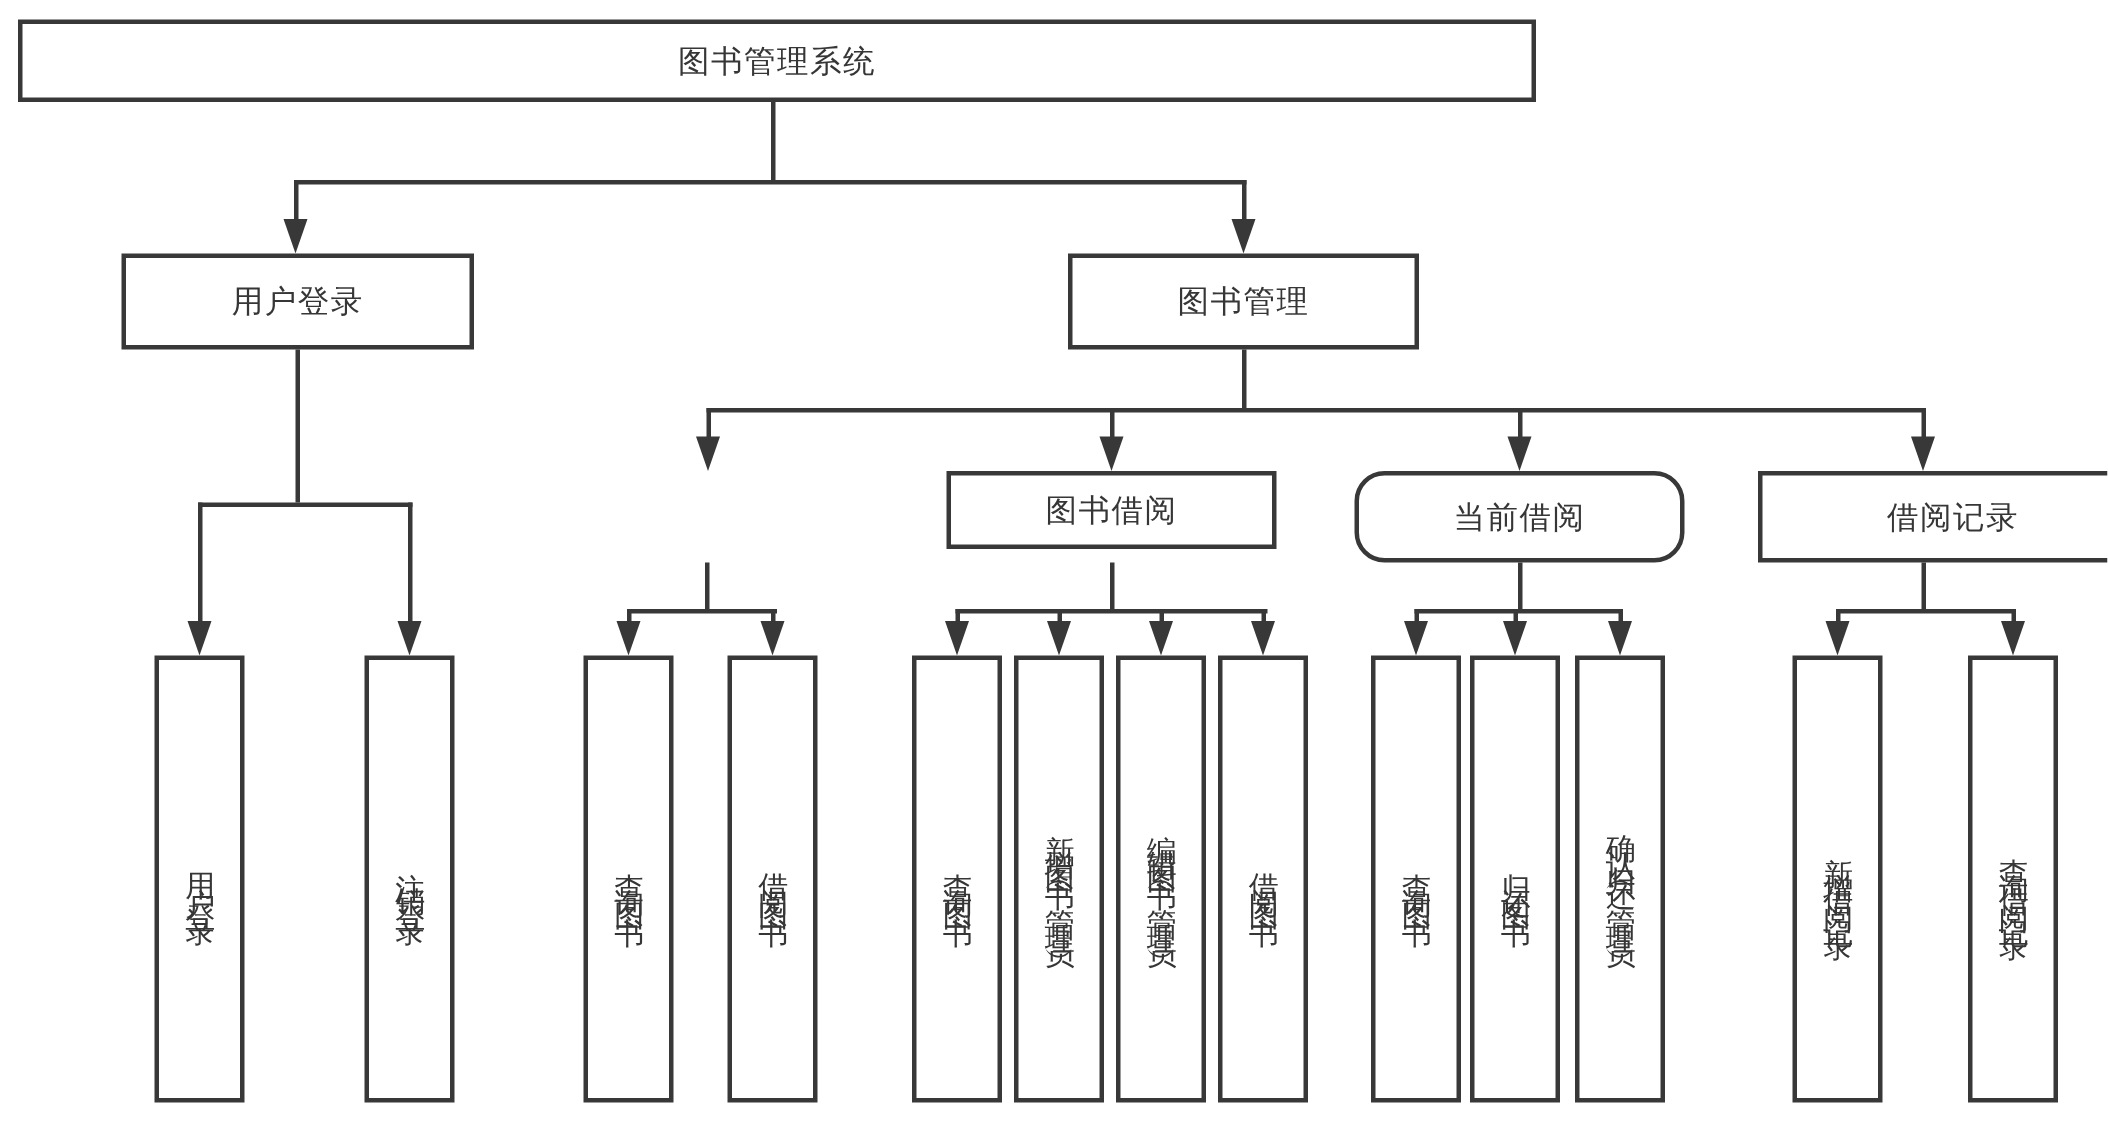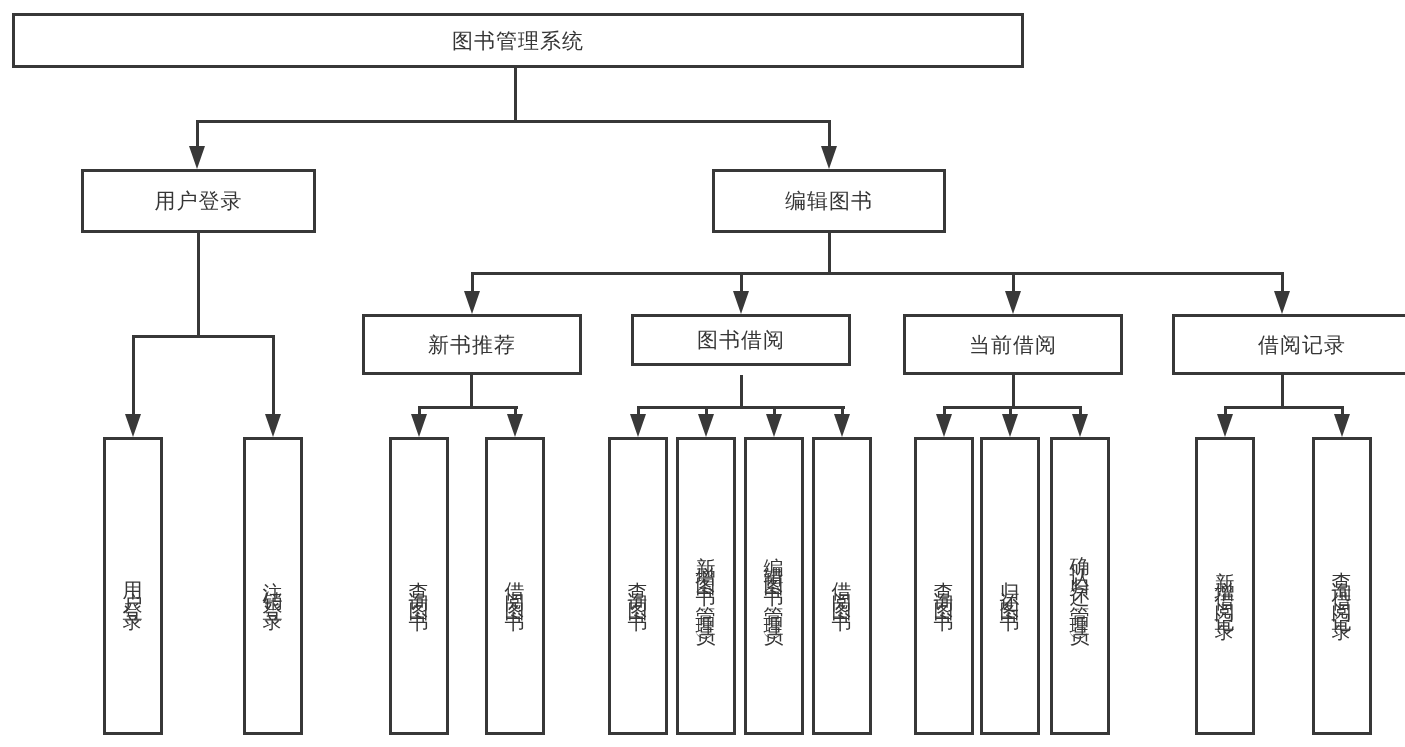--- a/index.html
+++ b/index.html
@@ -75,48 +75,45 @@
   <div class="hline" style="left:197px; top:120px; width:634px;"></div>
   <div class="vline" style="left:196px; top:120px; height:30px;"></div>
   <div class="arrow" style="left:189px; top:146px;"></div>
   <div class="vline" style="left:828px; top:120px; height:30px;"></div>
   <div class="arrow" style="left:821px; top:146px;"></div>
 
   <div class="box" style="left:81px; top:169px; width:235px; height:64px;">
     <span class="h-label">用户登录</span>
   </div>
   <div class="box" style="left:712px; top:169px; width:234px; height:64px;">
-    <span class="h-label">编辑图书</span>
+    <span class="h-label">图书管理</span>
   </div>
 
   <div class="vline" style="left:197px; top:233px; height:102px;"></div>
   <div class="hline" style="left:132px; top:335px; width:143px;"></div>
   <div class="vline" style="left:132px; top:335px; height:80px;"></div>
   <div class="arrow" style="left:125px; top:414px;"></div>
   <div class="vline" style="left:272px; top:335px; height:80px;"></div>
   <div class="arrow" style="left:265px; top:414px;"></div>
 
   <div class="vline" style="left:828px; top:233px; height:39px;"></div>
   <div class="hline" style="left:471px; top:272px; width:812px;"></div>
   <div class="vline" style="left:471px; top:272px; height:22px;"></div>
   <div class="arrow" style="left:464px; top:291px;"></div>
   <div class="vline" style="left:740px; top:272px; height:22px;"></div>
   <div class="arrow" style="left:733px; top:291px;"></div>
   <div class="vline" style="left:1012px; top:272px; height:22px;"></div>
   <div class="arrow" style="left:1005px; top:291px;"></div>
   <div class="vline" style="left:1281px; top:272px; height:22px;"></div>
   <div class="arrow" style="left:1274px; top:291px;"></div>
 
-  <div class="box" style="left:362px; top:314px; width:220px; height:61px;">
-    <span class="h-label">新书推荐</span>
-  </div>
   <div class="box" style="left:631px; top:314px; width:220px; height:52px;">
     <span class="h-label">图书借阅</span>
   </div>
-  <div class="box" style="left:903px; top:314px; width:220px; height:61px;">
+  <div class="box" style="left:903px; top:314px; width:220px; height:61px;border-radius:20px;">
     <span class="h-label">当前借阅</span>
   </div>
   <div class="box" style="left:1172px; top:314px; width:260px; height:61px;">
     <span class="h-label">借阅记录</span>
   </div>
 
   <div class="vline" style="left:470px; top:375px; height:31px;"></div>
   <div class="hline" style="left:418px; top:406px; width:100px;"></div>
   <div class="vline" style="left:418px; top:406px; height:10px;"></div>
   <div class="arrow" style="left:411px; top:414px;"></div>

